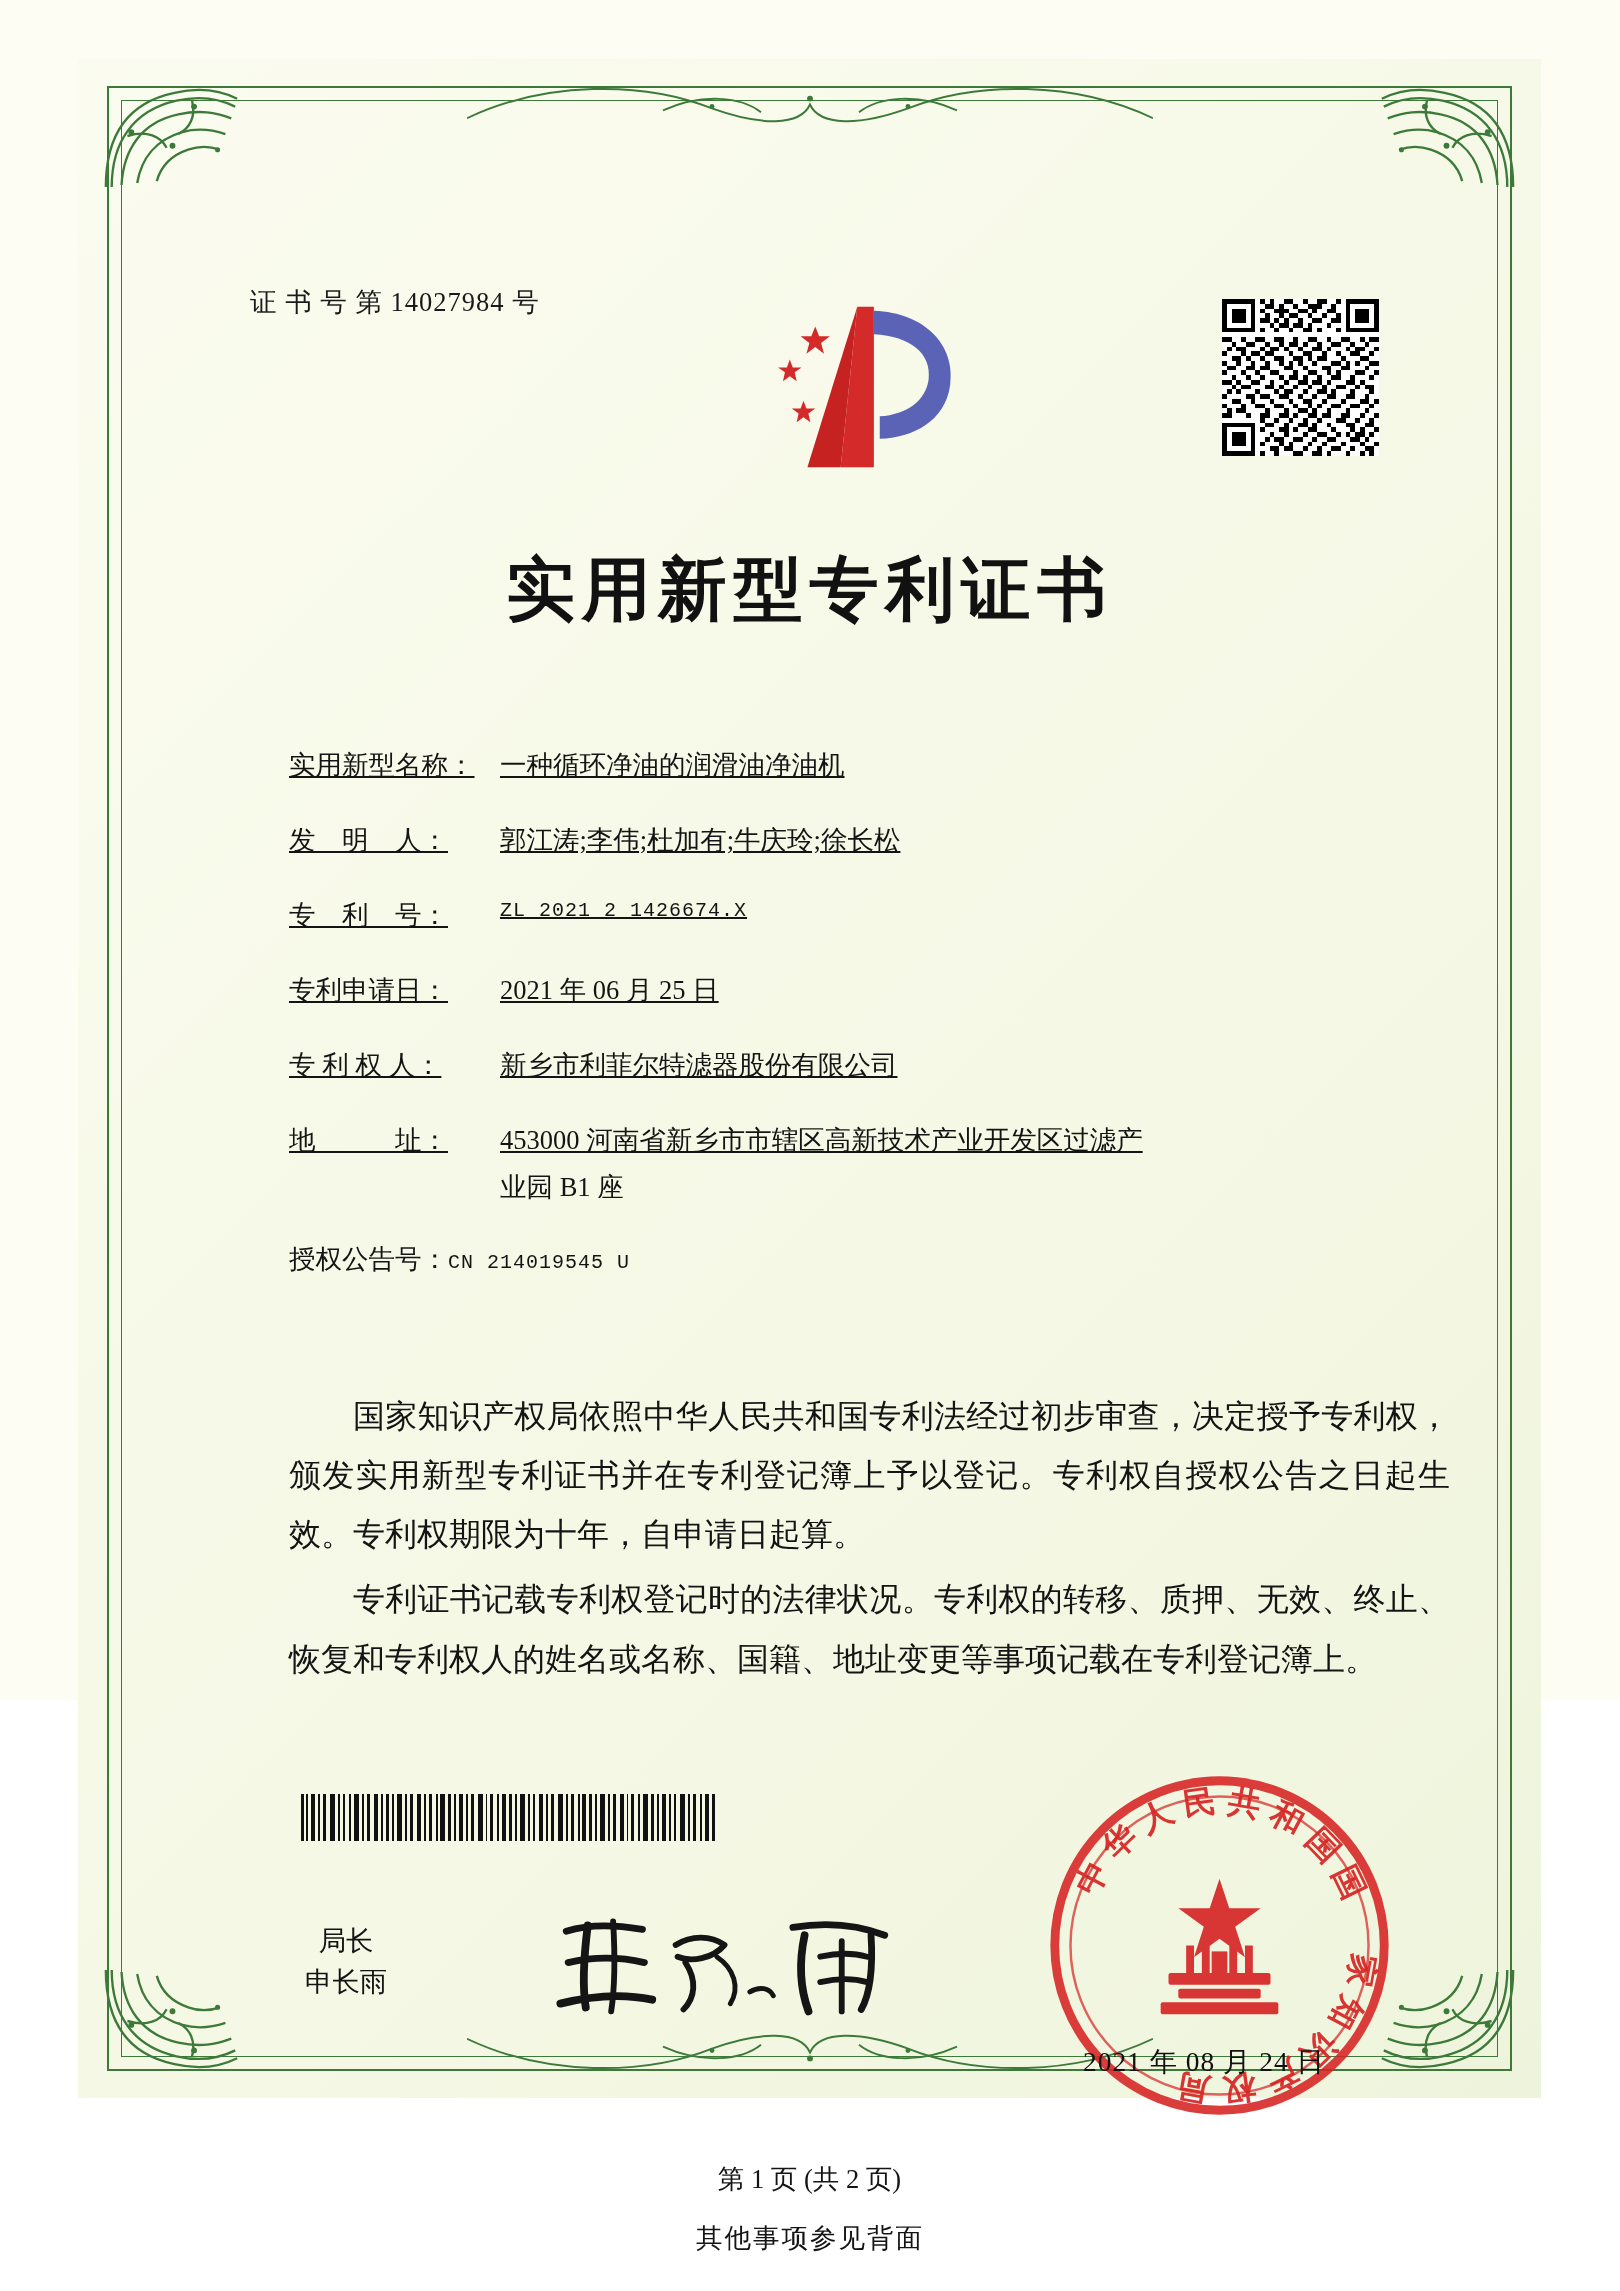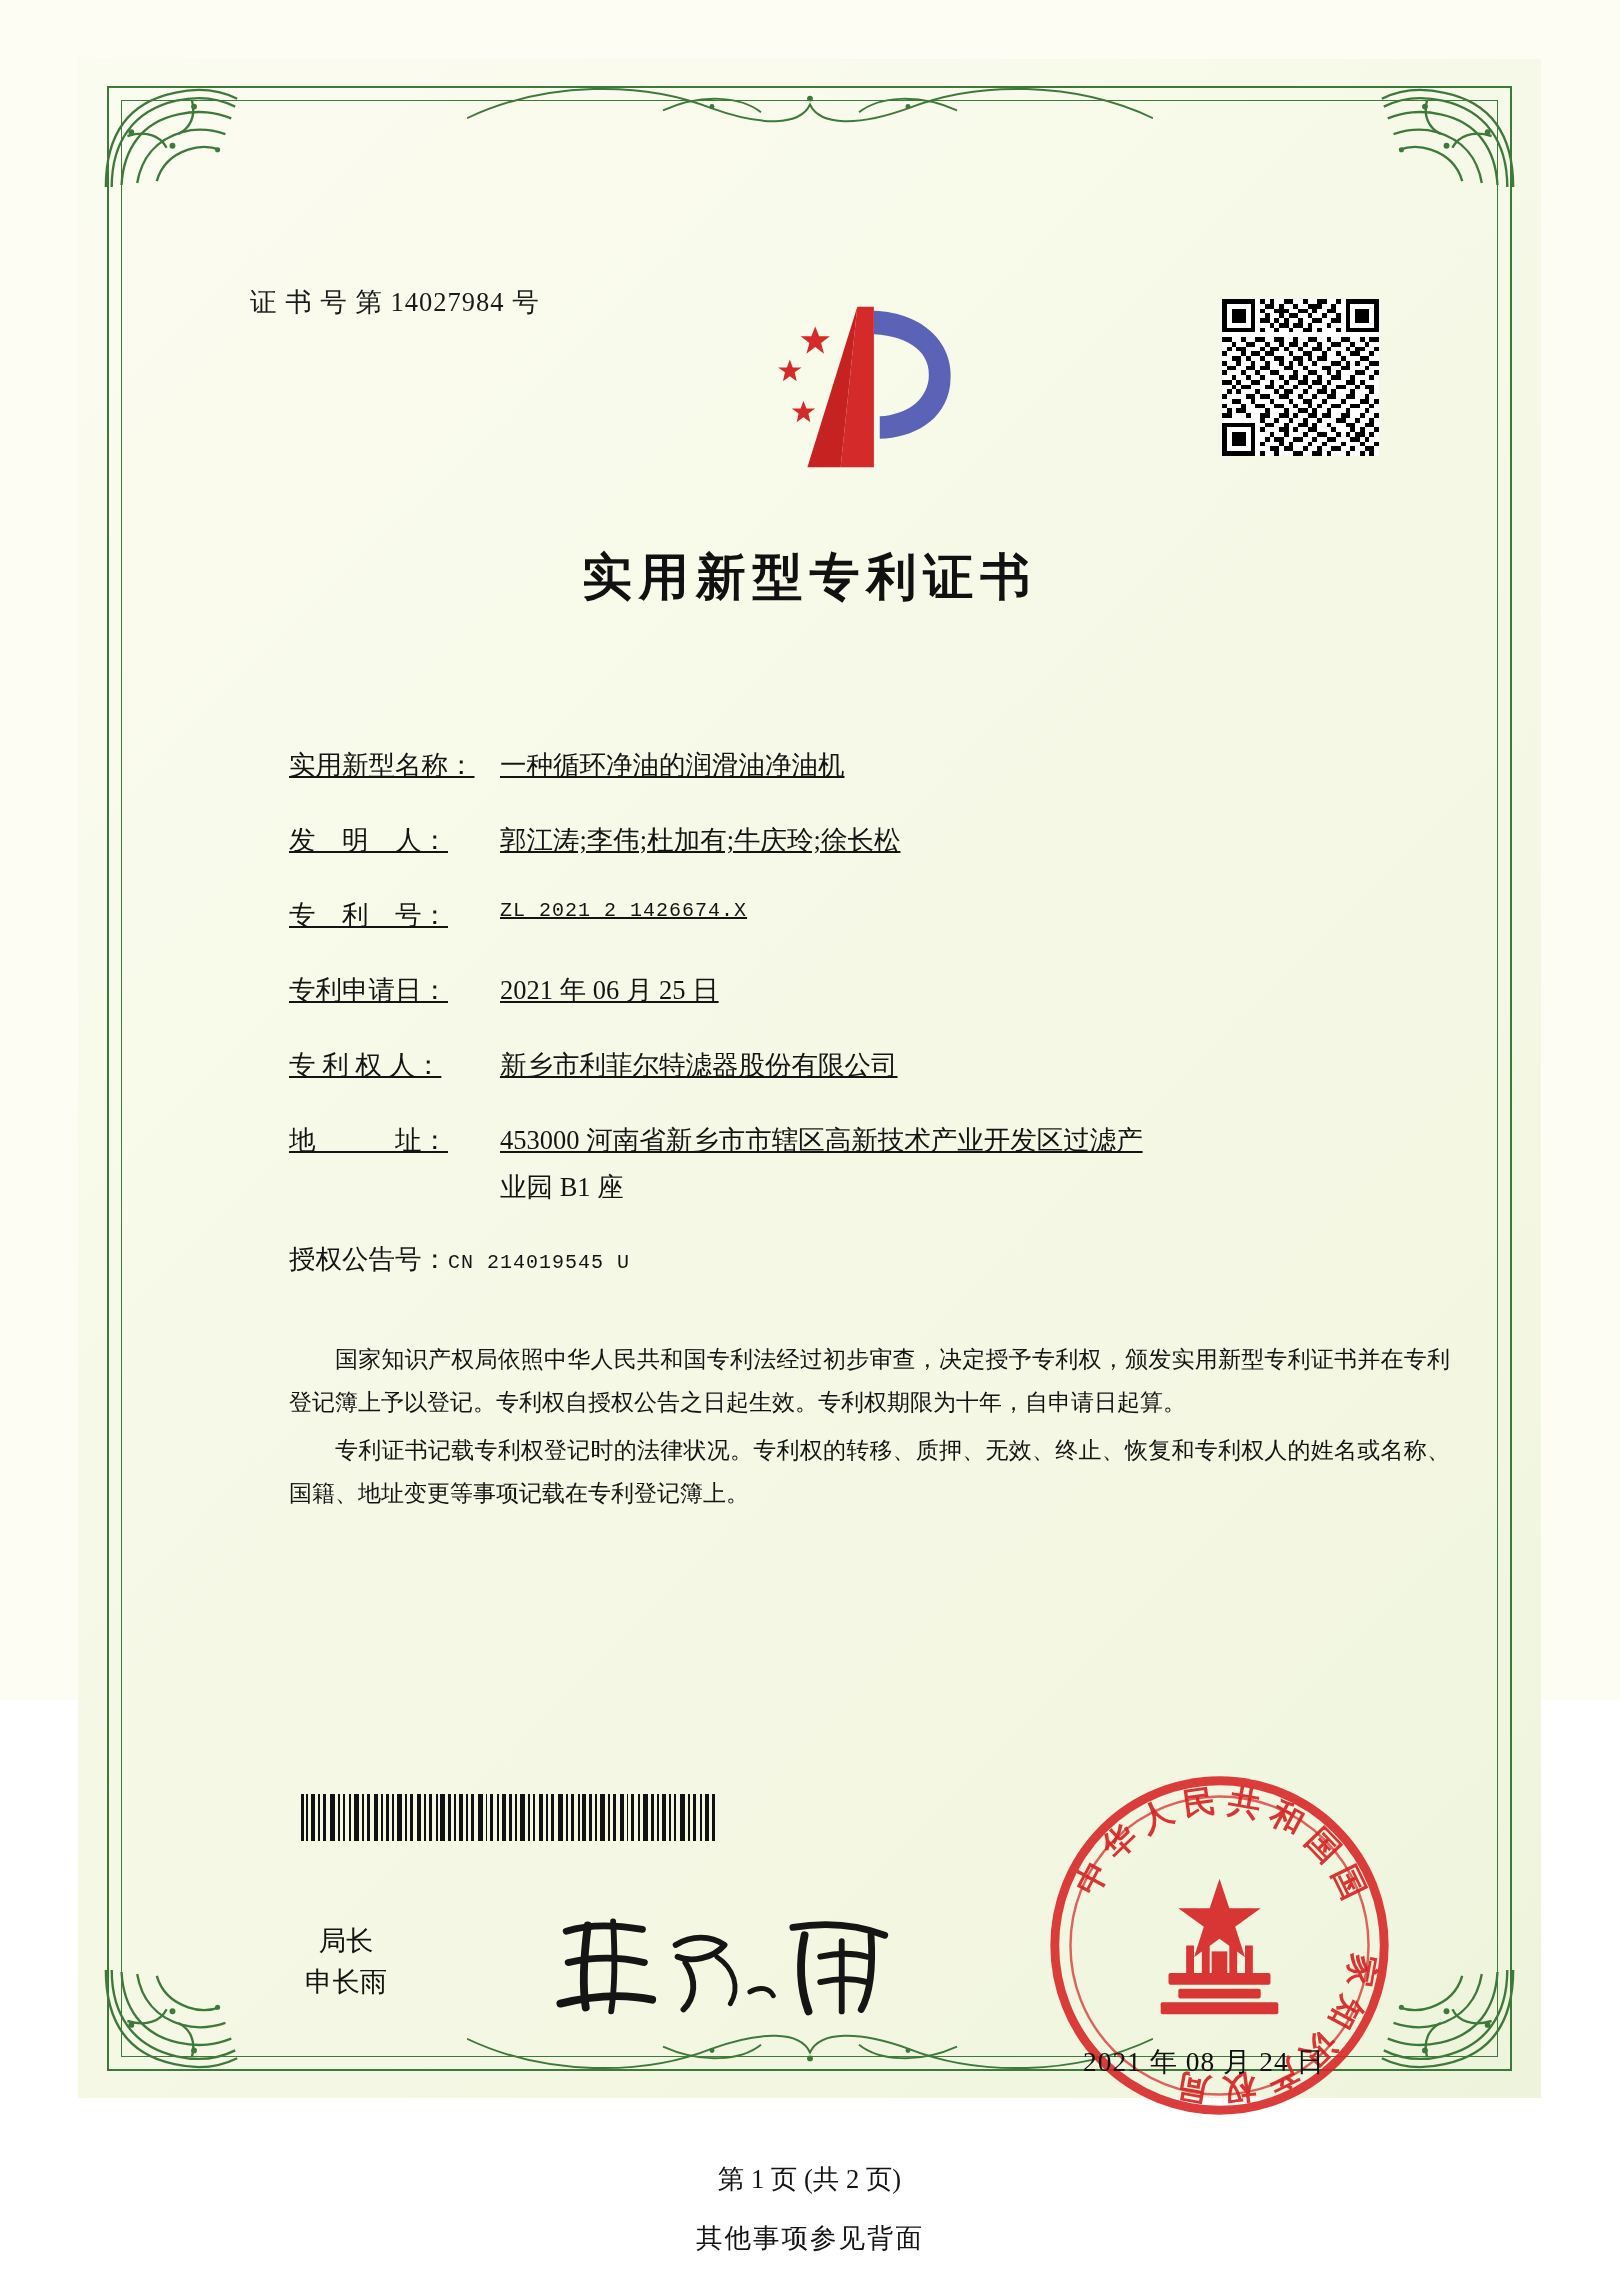--- a/index.html
+++ b/index.html
@@ -103,21 +103,21 @@
     top: 240px;
     width: 157px;
     height: 157px;
   }
 
   .title {
     position: absolute;
     left: 0; right: 0;
     top: 485px;
     text-align: center;
-    font-size: 50px;
+    font-size: 69px;
     font-weight: bold;
     letter-spacing: 6.9px;
     color: #111;
     font-family: "Liberation Serif", serif;
   }
 
   
   .fields {
     position: absolute;
     left: 211px;
@@ -155,23 +155,23 @@
     margin-bottom: 29px;
     white-space: nowrap;
   }
   .pubrow .col1 { width: 549px; }
   .pubrow .col2 { }
 
   
   .paras {
     position: absolute;
     left: 211px;
-    top: 1280px;
+    top: 1328px;
     width: 1161px;
-    font-size: 23px;
+    font-size: 32px;
     line-height: 1.85;
     color: #141414;
     text-align: justify;
   }
   .paras p {
     margin: 0 0 5.9px 0;
     text-indent: 2em;
   }
 
   

